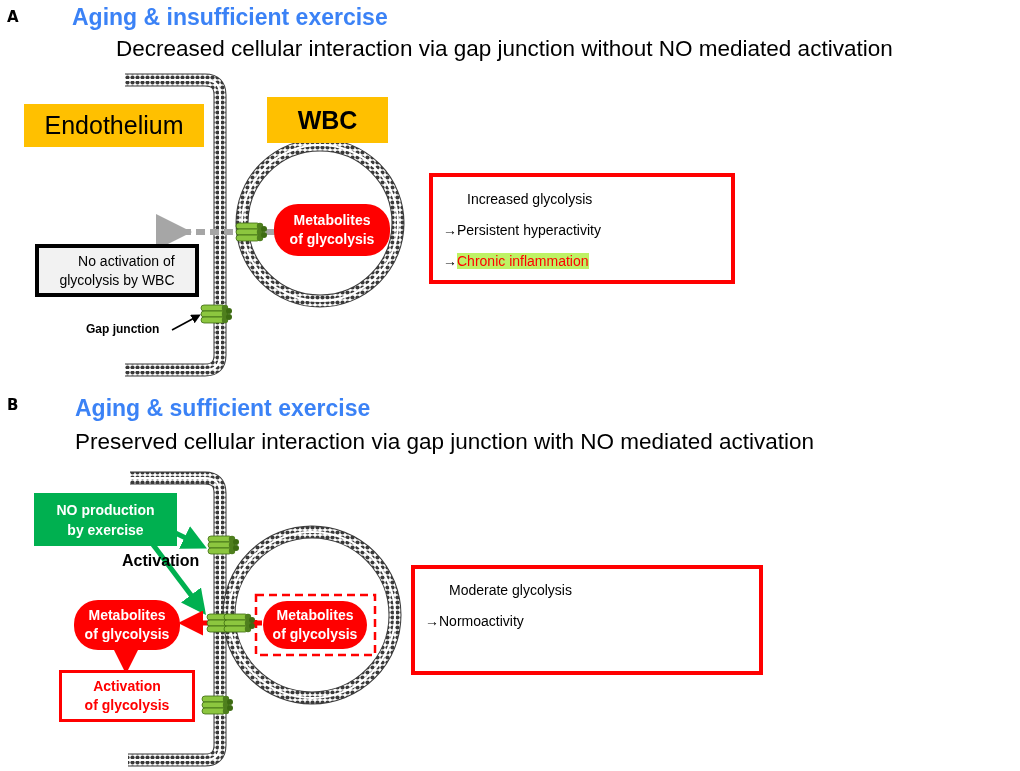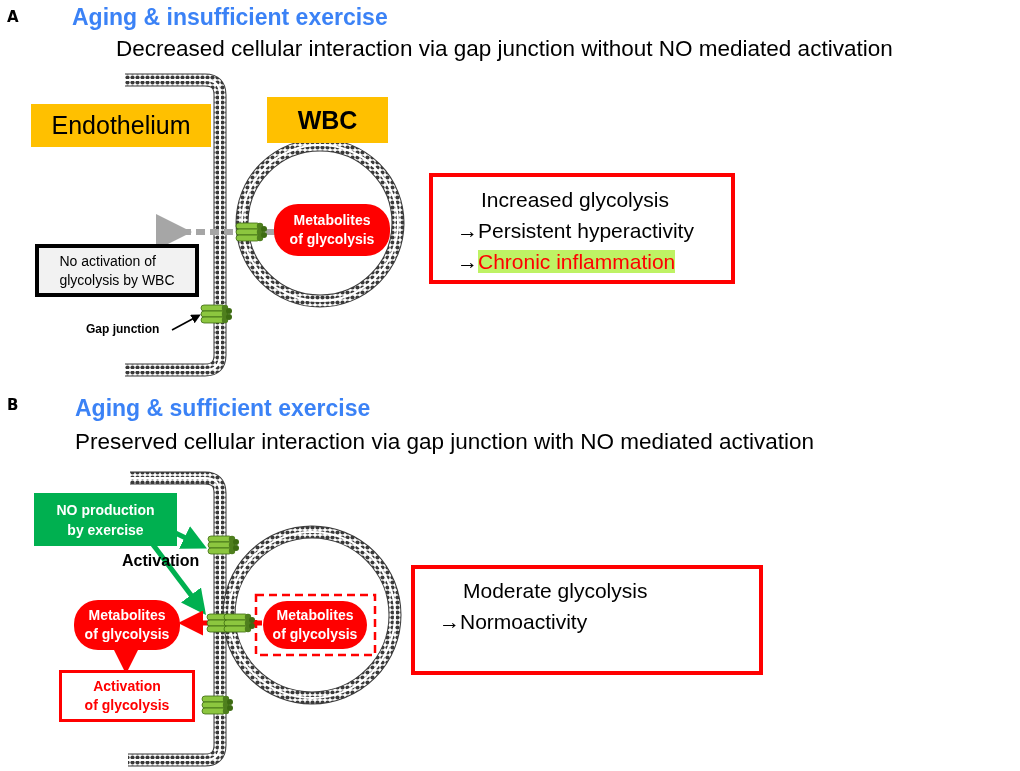--- a/index.html
+++ b/index.html
@@ -3,21 +3,21 @@
 <meta charset="utf-8">
 <style>
   html, body { margin:0; padding:0; background:#ffffff; }
   body { width:1020px; height:771px; position:relative; overflow:hidden; font-family:"Liberation Sans", sans-serif; }
   .abs { position:absolute; }
   .panel-letter { font-family:"DejaVu Sans", sans-serif; font-weight:bold; font-size:15px; color:#000; }
   .title { font-family:"Liberation Sans", sans-serif; font-weight:bold; color:#3b82f6; font-size:23px; white-space:nowrap; }
   .subtitle { font-family:"Liberation Sans", sans-serif; color:#000; font-size:22.5px; white-space:nowrap; }
   .orange-label { background:#ffc000; color:#000; font-size:25px; display:flex; align-items:center; justify-content:center; }
   .redbox { background:#ff0000; color:#fff; font-weight:bold; font-size:14px; line-height:19px; text-align:center; display:flex; align-items:center; justify-content:center;border-radius:24px; }
-  .outcome-box { border:4px solid #ff0000; background:#fff; box-sizing:border-box; font-size:21px; line-height:31px; color:#000; padding-left:24px; }
+  .outcome-box { border:4px solid #ff0000; background:#fff; box-sizing:border-box; font-size:14px; line-height:31px; color:#000; padding-left:10px; }
   .outcome-box .line { white-space:nowrap; }
   .highlight { background:#bef264; color:#ff0000; }
   svg { position:absolute; left:0; top:0; }
 </style>
 </head>
 <body>
 
 <svg width="1020" height="771">
   <defs>
     <pattern id="beads" width="5" height="5" patternUnits="userSpaceOnUse">
@@ -90,31 +90,31 @@
   <use href="#gj" x="238" y="623"></use>
   <use href="#gj" x="216" y="705"></use>
 
   <rect x="256" y="595" width="119" height="60" fill="none" stroke="#ff0000" stroke-width="2.5" stroke-dasharray="8,5"></rect>
 </svg>
 
 <div class="abs panel-letter" style="left:7px; top:8px;">A</div>
 <div class="abs title" style="left:72px; top:4px;">Aging &amp; insufficient exercise</div>
 <div class="abs subtitle" style="left:80px; top:36px;margin-left:36px;">Decreased cellular interaction via gap junction without NO mediated activation</div>
 
-<div class="abs orange-label" style="left:31px; top:104px; width:180px; height:43px;">Endothelium</div>
+<div class="abs orange-label" style="left:24px; top:104px; width:180px; height:43px;">Endothelium</div>
 <div class="abs orange-label" style="left:267px; top:97px; width:121px; height:46px;font-weight:bold;">WBC</div>
 
 <div class="abs redbox" style="left:274px; top:204px; width:116px; height:52px;">
   <div>
       <div>Metabolites</div>
       <div>of glycolysis</div>
     </div>
 </div>
 
-<div class="abs" style="left:35px; top:244px; width:164px; height:53px; background:#f2f2f2; border:4px solid #000; box-sizing:border-box; display:flex; align-items:center; justify-content:center; text-align:left; font-size:14px; line-height:19px;">
+<div class="abs" style="left:35px; top:244px; width:164px; height:53px; background:#f2f2f2; border:4px solid #000; box-sizing:border-box; display:flex; align-items:center; justify-content:center; text-align:right; font-size:14px; line-height:19px;">
   <div>
       <div>No activation of</div>
       <div>glycolysis by WBC</div>
     </div>
 </div>
 
 <div class="abs" style="left:86px; top:322px; font-size:12px; font-weight:bold; white-space:nowrap;">Gap junction</div>
 
 <div class="abs outcome-box" style="left:429px; top:173px; width:306px; height:111px; padding-top:7px;">
   <div class="line" style="padding-left:24px;">Increased glycolysis</div>

